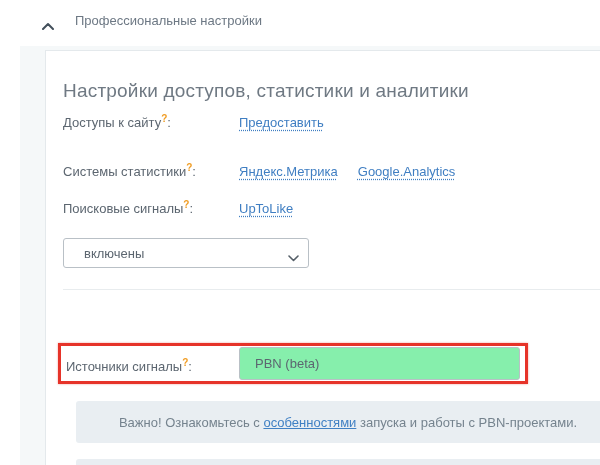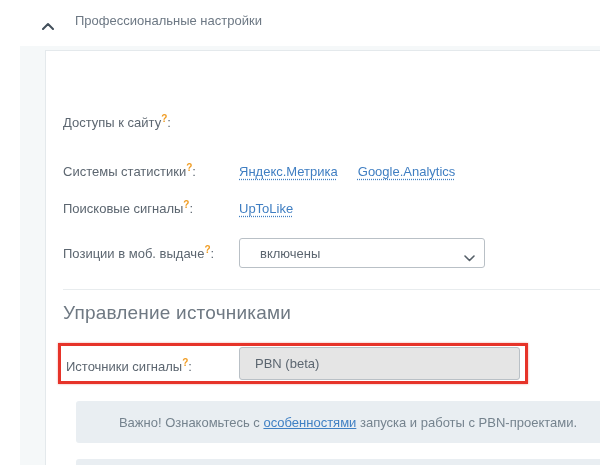--- a/index.html
+++ b/index.html
@@ -40,21 +40,21 @@
                 font-size:13px; color:#5c6670; cursor:pointer; }
   .select-box .sel-arrow { position:absolute; right:9px; top:11px; width:11px; height:7px; color:#555f68; }
 
   .divider { position:absolute; left:17px; right:20px; top:238px; height:1px; background:#e8ecee; }
 
   
   .highlight-box { position:absolute; left:12px; top:292px; width:470px; height:41px;
                    border:3px solid #e63329; box-shadow:0 0 2px rgba(230,51,41,.45); pointer-events:none; }
   .src-label { position:absolute; left:20px; top:306px; font-size:13px; color:#5c6670; }
   .src-label sup { color:#f09d24; font-size:10px; font-weight:bold; cursor:pointer; }
-  .src-field { position:absolute; left:193px; top:296px; width:281px; height:33px; background:#e5e5e5;
+  .src-field { position:absolute; left:193px; top:296px; width:281px; height:33px; background:#86efac;
                border:1px solid #b9c0c6; border-radius:3px; display:flex; align-items:center;
                padding-left:15px; font-size:13px; color:#5c6670; cursor:pointer; }
 
   
   .notice { position:absolute; left:30px; right:0; top:350px; height:42px; background:#e9eef2;
             border-radius:3px 0 0 3px; display:flex; align-items:center; justify-content:center;
             font-size:13px; color:#75838e; }
   .notice-next { position:absolute; left:30px; right:0; top:408px; height:60px; background:#e9eef2;
                  border-radius:3px 0 0 0; }
 </style>
@@ -69,55 +69,57 @@
           <polyline points="1,7 6,2 11,7" fill="none" stroke="currentColor" stroke-width="2" stroke-linecap="round" stroke-linejoin="round"></polyline>
         </svg>
     </span>
     <span class="acc-title">Профессиональные настройки</span>
   </div>
 
   <div class="page-bg"></div>
 
   <div class="card">
 
+    <div class="h-main h1">Настройки доступов, статистики и аналитики</div>
 
     <div class="row r1">
       <span class="lbl"><span>Доступы к сайту</span><sup>?</sup><span>:</span></span>
+      <span class="links">
+        <a class="lnk">Предоставить</a>
+      </span>
     </div>
 
     <div class="row r2">
       <span class="lbl"><span>Системы статистики</span><sup>?</sup><span>:</span></span>
       <span class="links">
         <a class="lnk">Яндекс.Метрика</a>
         <a class="lnk">Google.Analytics</a>
       </span>
     </div>
 
     <div class="row r3">
       <span class="lbl"><span>Поисковые сигналы</span><sup>?</sup><span>:</span></span>
       <span class="links">
         <a class="lnk">UpToLike</a>
       </span>
     </div>
 
     <div class="row r4">
-      <span class="lbl"><span>Позиции в моб. выдаче</span><sup>?</sup><span>:</span></span>
       <span class="select-box">
         <span>включены</span>
         <span class="sel-arrow">
           <svg width="11" height="7" viewBox="0 0 11 7">
               <polyline points="1,1 5.5,5.5 10,1" fill="none" stroke="currentColor" stroke-width="1.6" stroke-linecap="round" stroke-linejoin="round"></polyline>
             </svg>
         </span>
       </span>
     </div>
 
     <div class="divider"></div>
 
-    <div class="h-main h2">Управление источниками</div>
 
     <div class="highlight-box"></div>
     <span class="src-label"><span>Источники сигналы</span><sup>?</sup><span>:</span></span>
     <div class="src-field">
       <span>PBN (beta)</span>
     </div>
 
     <div class="notice">
       <span>
         <span>Важно! Ознакомьтесь с </span><a class="lnk-solid">особенностями</a><span> запуска и работы с PBN-проектами.</span>

